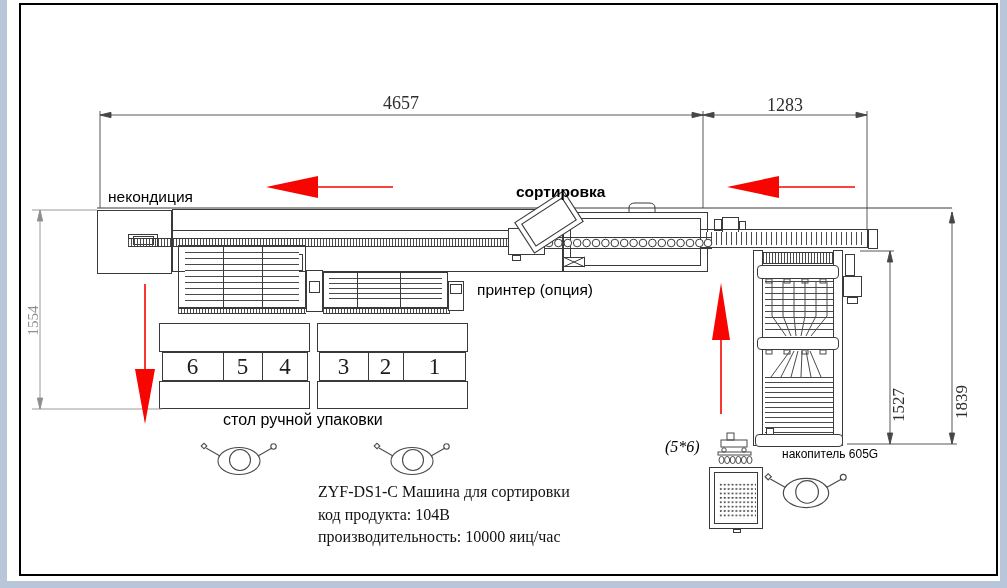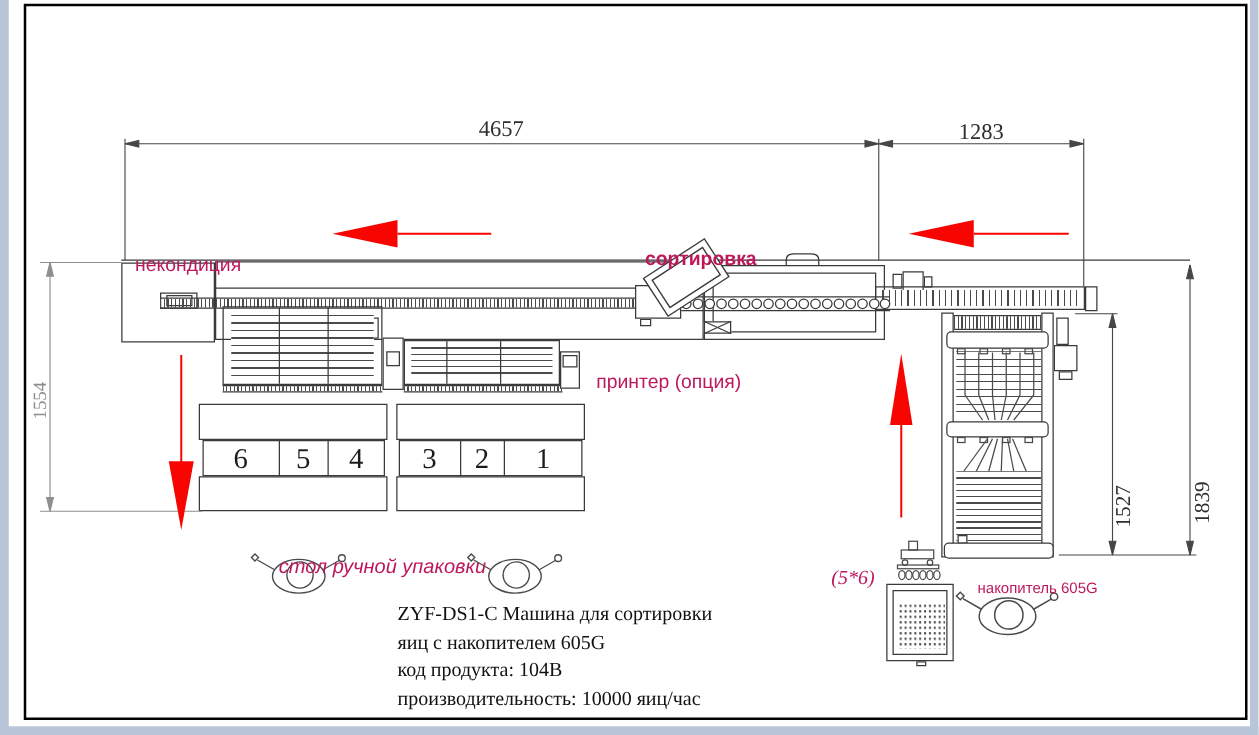--- a/index.html
+++ b/index.html
@@ -3,21 +3,21 @@
 <meta charset="utf-8">
 <style>
   html,body{margin:0;padding:0;background:#fff;}
   #stage{position:relative;width:1007px;height:588px;background:#fff;overflow:hidden;
          font-family:"Liberation Sans","DejaVu Sans",sans-serif;}
   .abs{position:absolute;}
   .bx{position:absolute;border:1px solid #3a3a3a;box-sizing:border-box;background:#fff;}
   .nb{background:transparent;}
   .hline{position:absolute;background:#3a3a3a;height:1px;}
   .vline{position:absolute;background:#3a3a3a;width:1px;}
-  .lbl{position:absolute;color:#be185d;white-space:nowrap;font-size:15.5px;margin-top:16px;}
+  .lbl{position:absolute;color:#000000;white-space:nowrap;font-size:15.5px;}
   .num{font-family:"Liberation Serif","DejaVu Serif",serif;font-style:italic;}
   .dimnum{position:absolute;color:#2e2e2e;font-size:18px;text-align:center;
           font-family:"Liberation Serif","DejaVu Serif",serif;white-space:nowrap;}
   .rot{transform:rotate(-90deg);}
   .cell{position:absolute;display:flex;align-items:center;justify-content:center;
         font-size:23px;color:#1c1c1c;font-family:"Liberation Serif","DejaVu Serif",serif;}
   .slats-h{background-image:repeating-linear-gradient(180deg,#4a4a4a 0,#4a4a4a 1px,transparent 1px,transparent 6px);
            background-clip:content-box;}
   .slats-h5{background-image:repeating-linear-gradient(180deg,#4a4a4a 0,#4a4a4a 1px,transparent 1px,transparent 5px);
            background-clip:content-box;}
@@ -267,30 +267,29 @@
     </g>
     <g fill="#f70500" stroke="#f70500">
       <polygon points="721,283 712,340 730,340" stroke="none"></polygon>
       <line x1="721" y1="340" x2="721" y2="414" stroke-width="1.6"></line>
     </g>
   </svg>
 
   <div class="lbl" style="left:108px;top:188px;">некондиция</div>
   <div class="lbl" style="left:516px;top:183px;font-weight:bold;">сортировка</div>
   <div class="lbl" style="left:477px;top:281px;">принтер (опция)</div>
-  <div class="lbl" style="left:223px;top:429px;font-size:16px;font-style:italic;">стол ручной упаковки</div>
+  <div class="lbl" style="left:223px;top:411px;font-size:16px;">стол ручной упаковки</div>
   <div class="lbl" style="left:782px;top:447px;font-size:12px;">накопитель 605G</div>
   <div class="lbl num" style="left:665px;top:438px;font-size:16px;">(5*6)</div>
 
   <div class="dimnum" style="left:361px;top:93px;width:80px;">4657</div>
   <div class="dimnum" style="left:745px;top:95px;width:80px;">1283</div>
   <div class="dimnum rot" style="left:3px;top:312px;width:60px;font-size:15px;color:#8e8e8e;">1554</div>
   <div class="dimnum rot" style="left:864px;top:395px;width:70px;font-size:17px;">1527</div>
   <div class="dimnum rot" style="left:927px;top:392px;width:70px;font-size:17px;">1839</div>
 
   <div class="desc">
     <div>ZYF-DS1-C Машина для сортировки</div>
-    <div>яиц с накопителем 605G</div>
     <div>код продукта: 104B</div>
     <div>производительность: 10000 яиц/час</div>
   </div>
 
 </div>
 
 </body></html>

